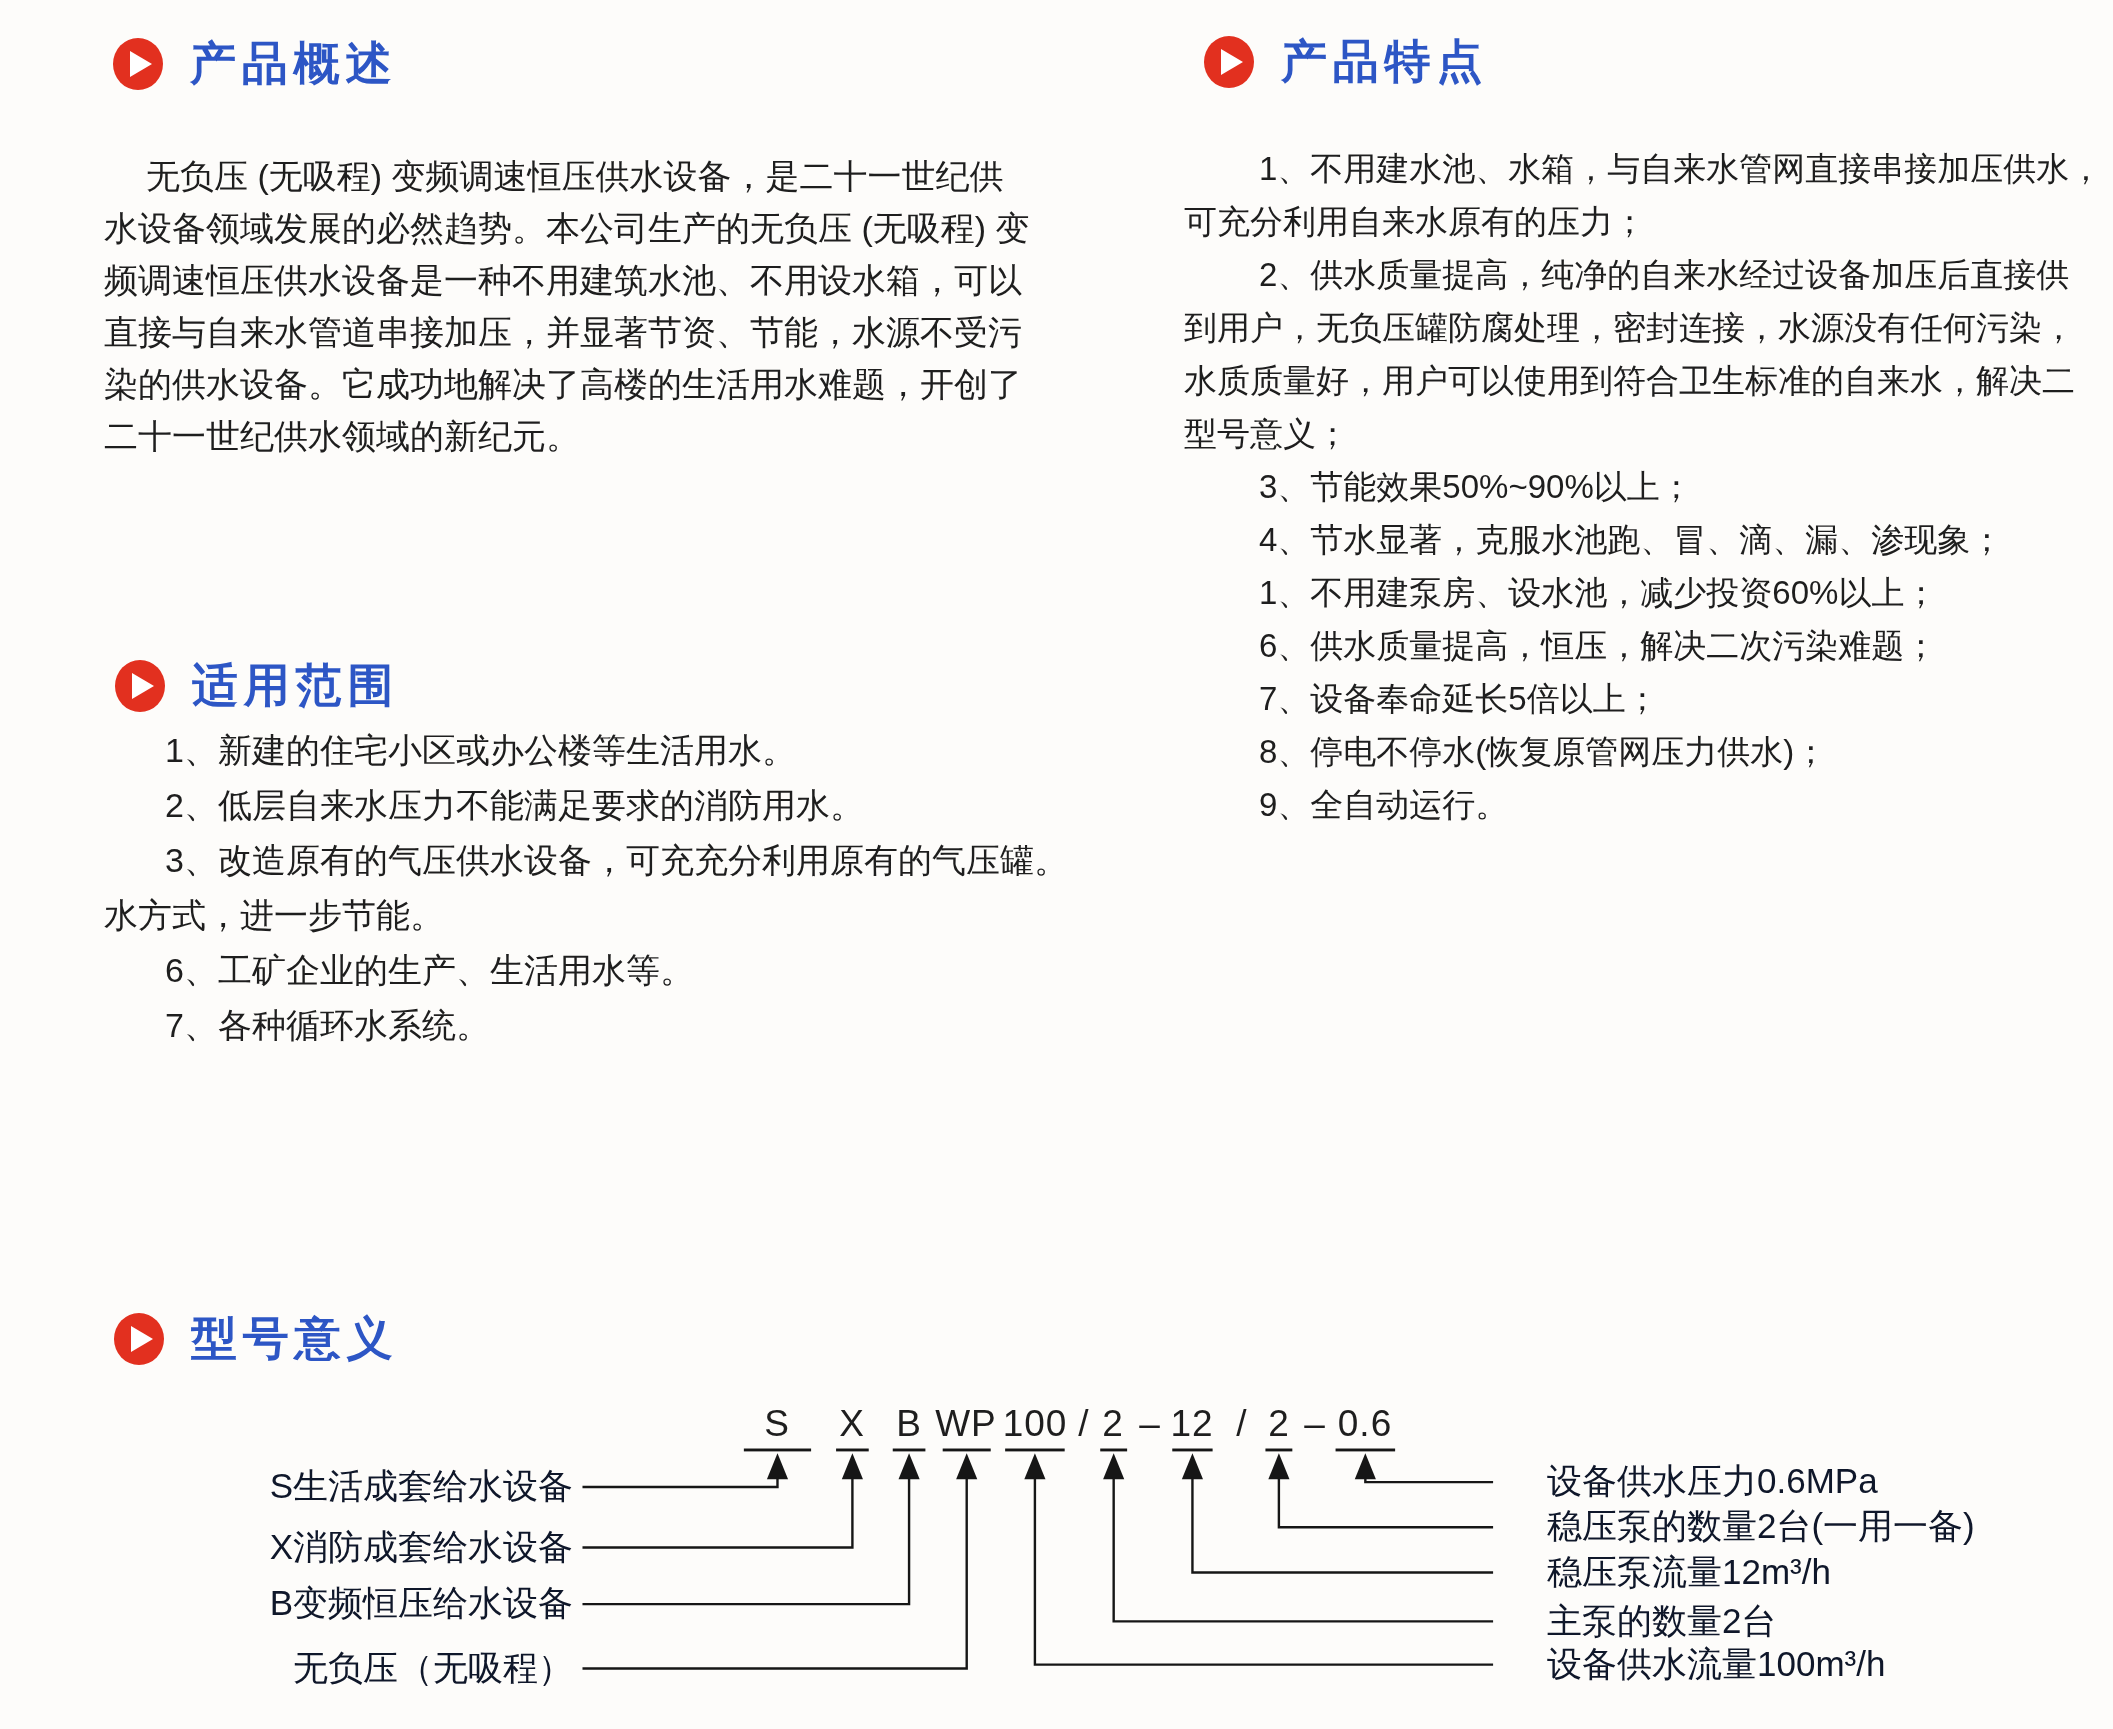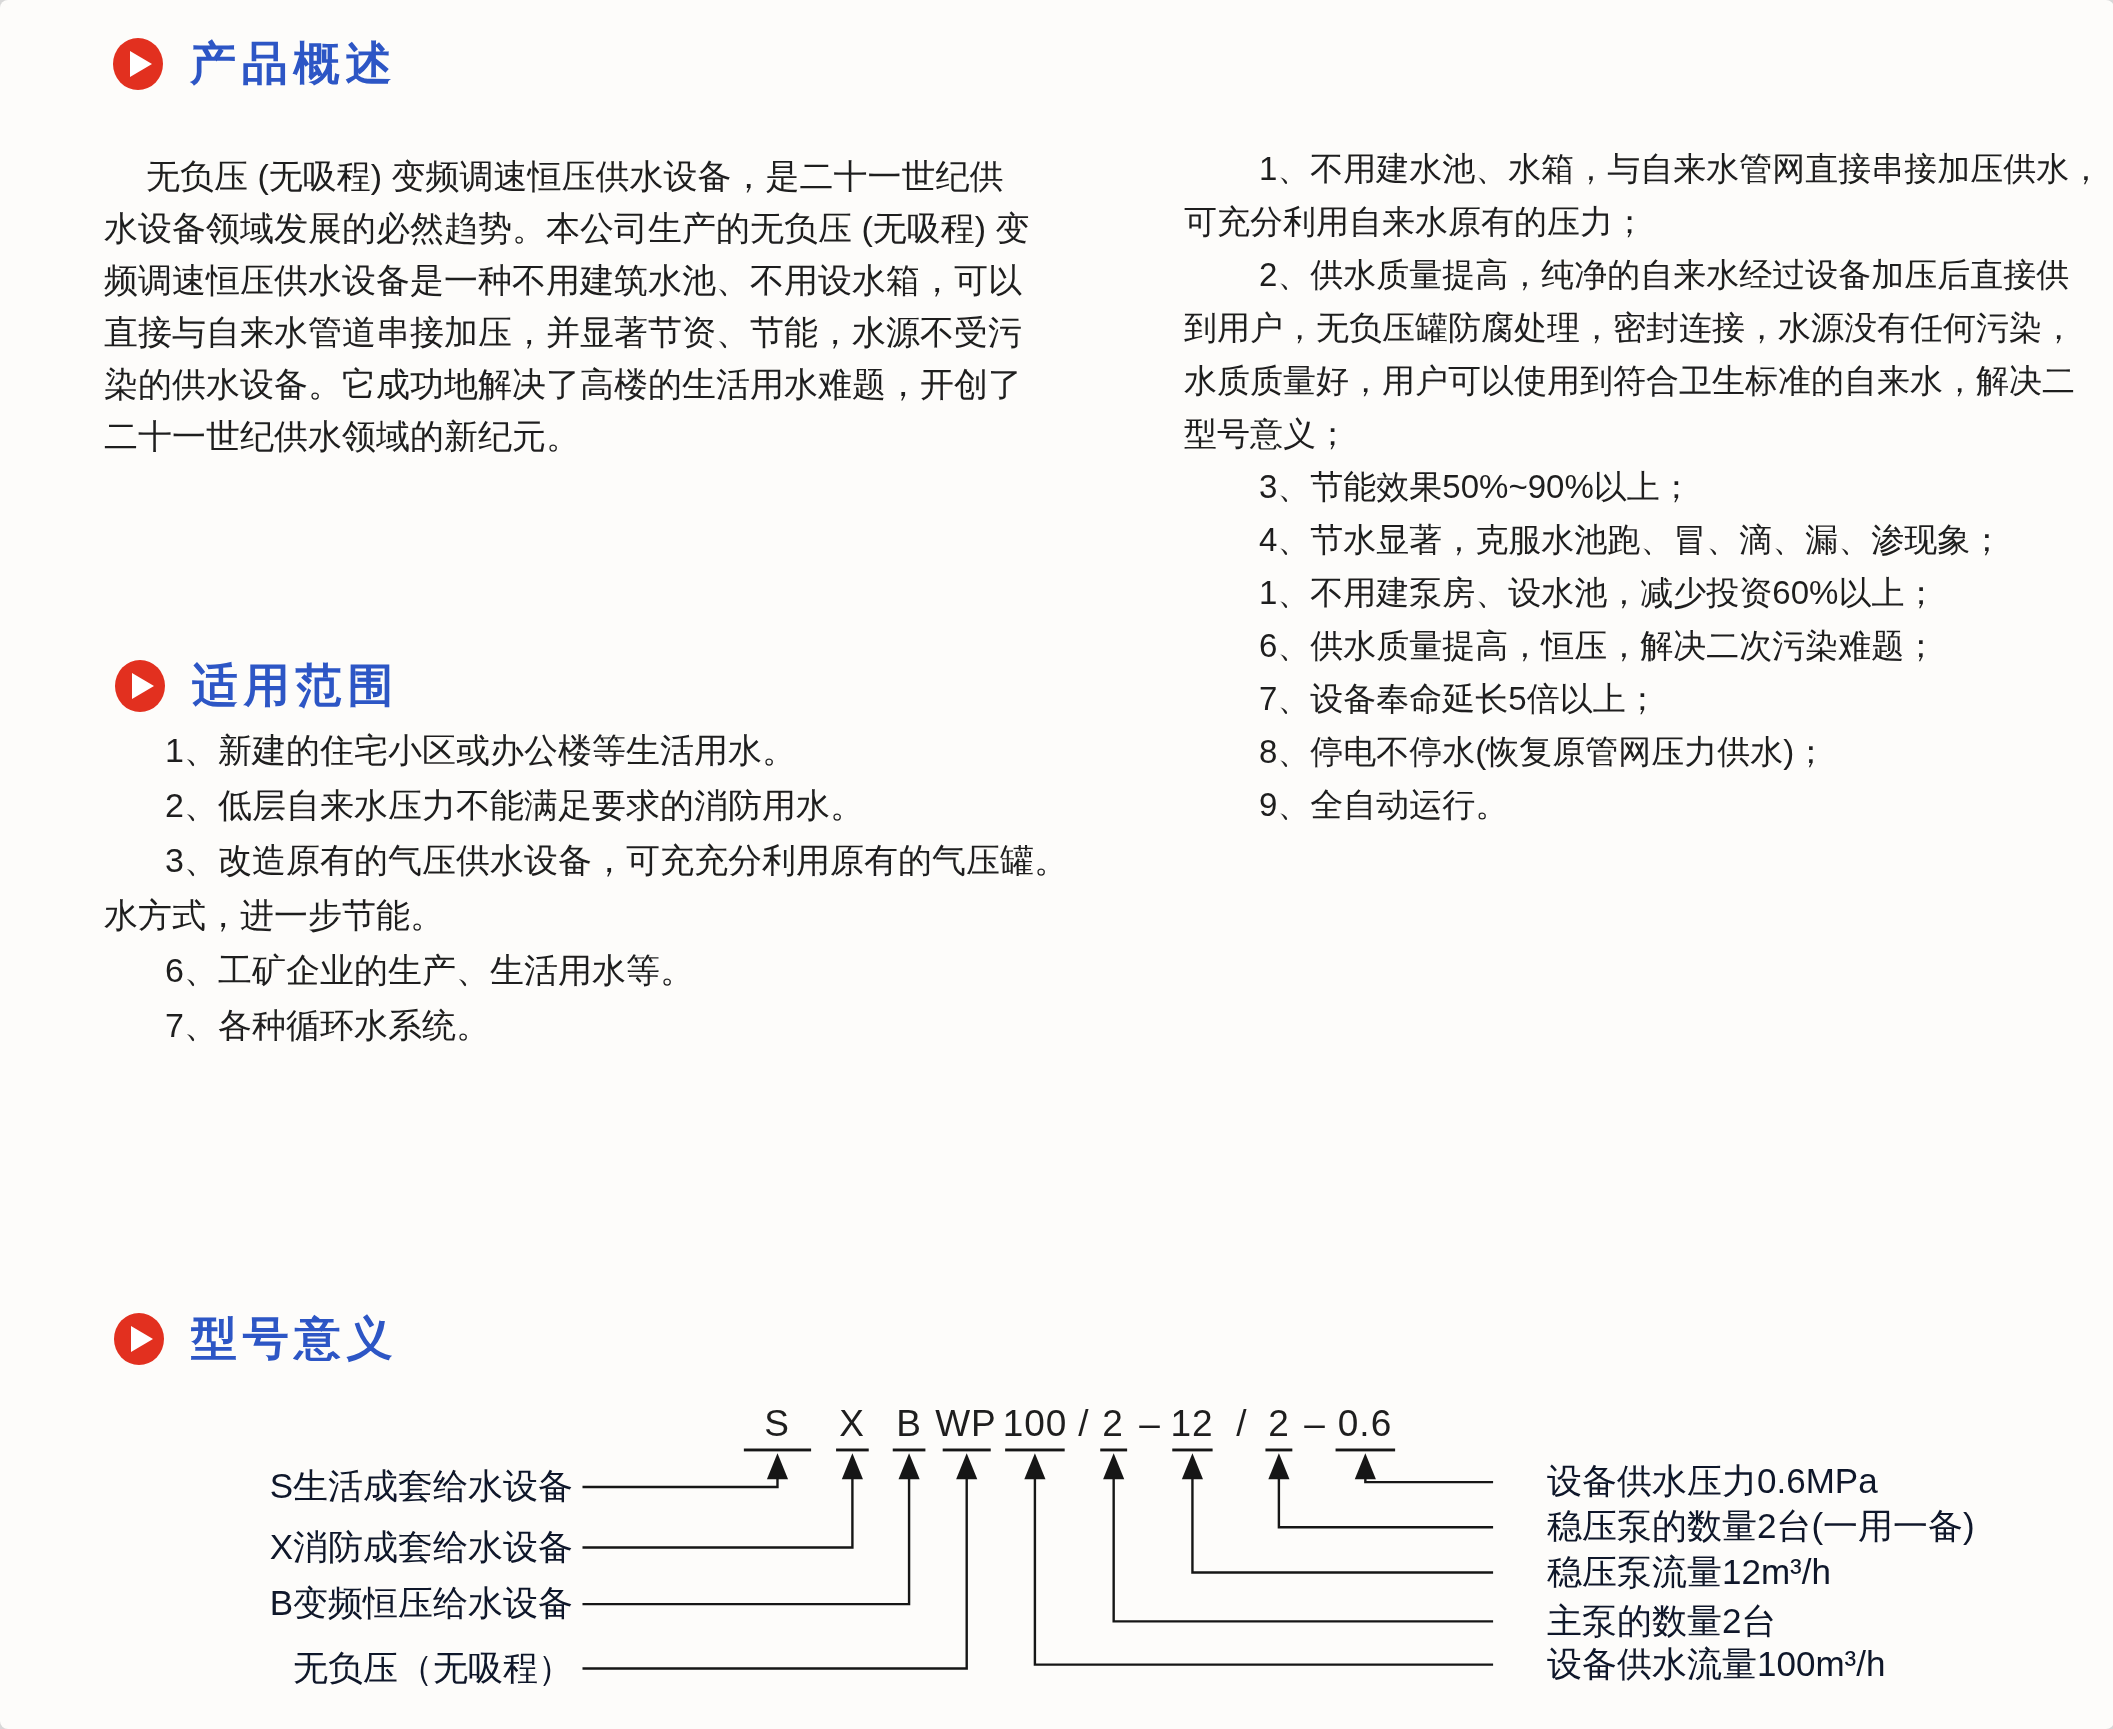--- a/index.html
+++ b/index.html
@@ -1,20 +1,19 @@
 <!DOCTYPE html>
 <html><head>
 <meta charset="utf-8">
 <style>
   html,body{margin:0;padding:0;background:#d8d8d8;}
   .page{
     position:relative;width:2114px;height:1729px;background:#fdfcfa;
     font-family:"Liberation Sans","DejaVu Sans",sans-serif;color:#1e1e1e;
     overflow:hidden;
-    border-radius:8px;
   }
   
   .section-header{position:absolute;display:flex;align-items:center;}
   .hdr-icon{width:50px;height:52px;background:#e2301f;border-radius:50%;position:relative;flex:0 0 auto;}
   .hdr-icon .tri{
     position:absolute;left:17.3px;top:12.5px;width:0;height:0;
     border-left:22px solid #ffffff;border-top:13.4px solid transparent;border-bottom:13.4px solid transparent;
   }
   .hdr-title{font-size:46px;font-weight:bold;color:#2d56c5;letter-spacing:5.8px;margin-left:27px;}
   .h-overview{left:113px;top:33px;}
@@ -53,20 +52,26 @@
 
   <div class="textblock overview-para">
       <div class="tline ind">无负压 (无吸程) 变频调速恒压供水设备，是二十一世纪供</div>
       <div class="tline">水设备领域发展的必然趋势。本公司生产的无负压 (无吸程) 变</div>
       <div class="tline">频调速恒压供水设备是一种不用建筑水池、不用设水箱，可以</div>
       <div class="tline">直接与自来水管道串接加压，并显著节资、节能，水源不受污</div>
       <div class="tline">染的供水设备。它成功地解决了高楼的生活用水难题，开创了</div>
       <div class="tline">二十一世纪供水领域的新纪元。</div>
     </div>
 
+  <div class="section-header h-features">
+    <span class="hdr-icon">
+        <span class="tri"></span>
+      </span>
+    <span class="hdr-title">产品特点</span>
+  </div>
 
   <div class="textblock features-list">
       <div class="tline ind">1、不用建水池、水箱，与自来水管网直接串接加压供水，</div>
       <div class="tline">可充分利用自来水原有的压力；</div>
       <div class="tline ind">2、供水质量提高，纯净的自来水经过设备加压后直接供</div>
       <div class="tline">到用户，无负压罐防腐处理，密封连接，水源没有任何污染，</div>
       <div class="tline">水质质量好，用户可以使用到符合卫生标准的自来水，解决二</div>
       <div class="tline">型号意义；</div>
       <div class="tline ind">3、节能效果50%~90%以上；</div>
       <div class="tline ind">4、节水显著，克服水池跑、冒、滴、漏、渗现象；</div>

